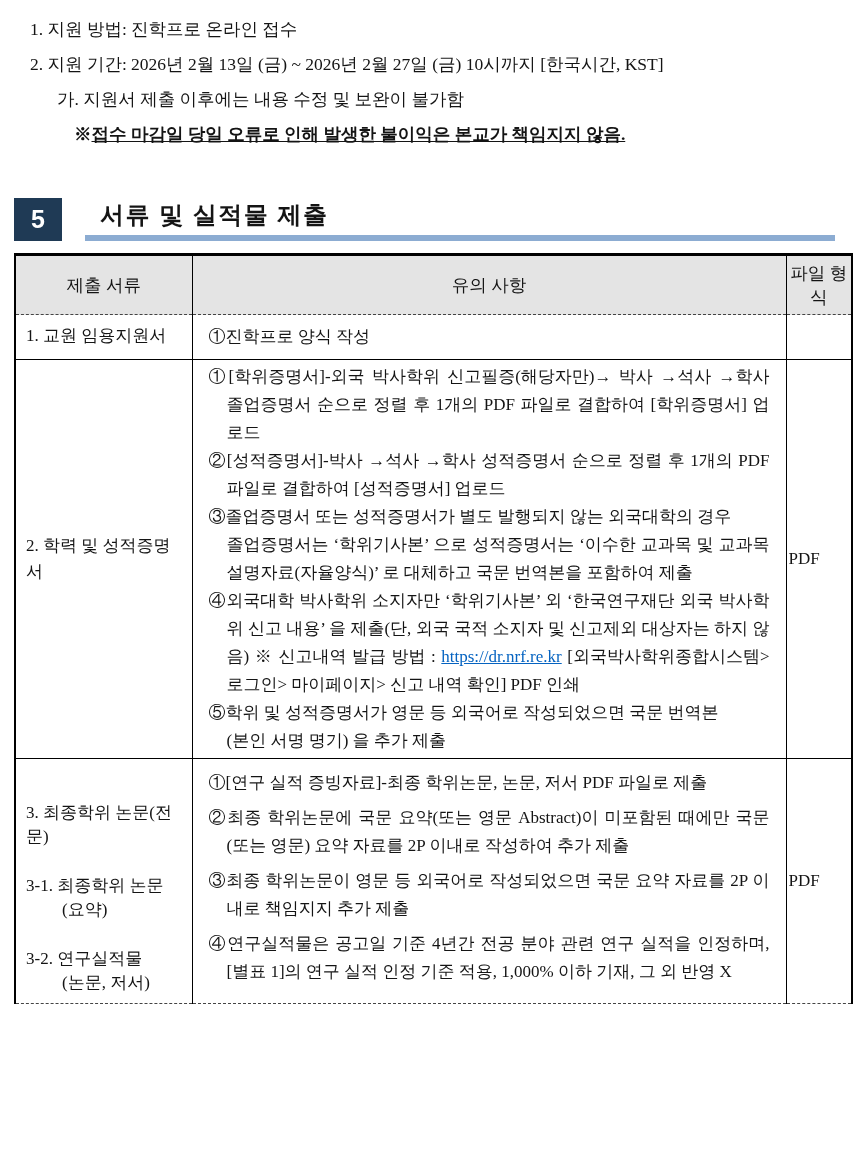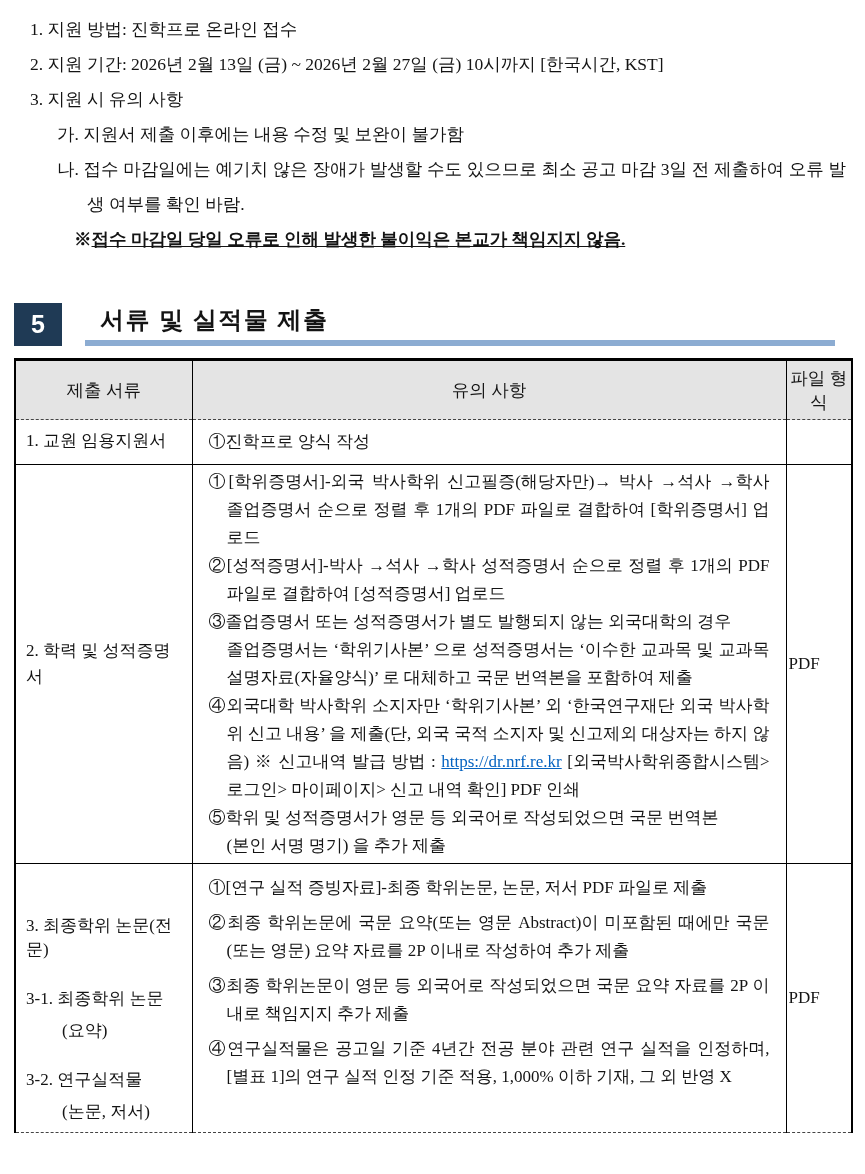--- a/index.html
+++ b/index.html
@@ -50,41 +50,39 @@
   td:first-child{border-left:none;}
   tr.thead td{
     background:var(--header-bg);text-align:center;padding:5px 2px;line-height:24px;
     border-bottom:1px dashed #444;font-size:17.5px;vertical-align:middle;
   }
   tr.r1 td,tr.r2 td{border-bottom:1px solid #000;}
   tr.r3 td{border-bottom:1px dashed #444;}
   .doc-cell{padding:8px 6px 8px 10px;line-height:26px;}
   .doc-middle{vertical-align:middle;}
   .doc-top{padding-top:42px;}
-  .doc-line{line-height:24px;margin-top:8px;}
+  .doc-line{line-height:24px;}
   .doc-line.gap{margin-top:25px;}
   .doc-line.indent{padding-left:36px;}
   .notes-cell{padding:3px 16px;}
   .note{margin:0 0;line-height:28px;text-align:justify;padding-left:18px;text-indent:-18px;}
   tr.r1 .note{margin:5px 0;}
   tr.r3 .note{margin:7px 0;}
   .file-cell{text-align:left;vertical-align:middle;padding:2px;}
   a.link{color:var(--link);text-decoration:underline;cursor:pointer;}
 </style>
 </head>
 <body>
 
 <div class="doc">
 
   <div class="intro">
     <div class="intro-item">1. 지원 방법: 진학프로 온라인 접수</div>
     <div class="intro-item">2. 지원 기간: 2026년 2월 13일 (금) ~ 2026년 2월 27일 (금) 10시까지 [한국시간, KST]</div>
-    <div class="intro-item">3. 지원 시 유의 사항</div>
     <div class="sub-item">가. 지원서 제출 이후에는 내용 수정 및 보완이 불가함</div>
-    <div class="sub-item justify">나. 접수 마감일에는 예기치 않은 장애가 발생할 수도 있으므로 최소 공고 마감 3일 전 제출하여 오류 발생 여부를 확인 바람.</div>
     <div class="warning"><span class="warn-mark">※</span><span class="warn-text">접수 마감일 당일 오류로 인해 발생한 불이익은 본교가 책임지지 않음.</span></div>
   </div>
 
   <div class="section-header">
     <div class="section-num">5</div>
     <div class="section-title-wrap">
       <span class="section-title">서류 및 실적물 제출</span>
     </div>
   </div>
 

